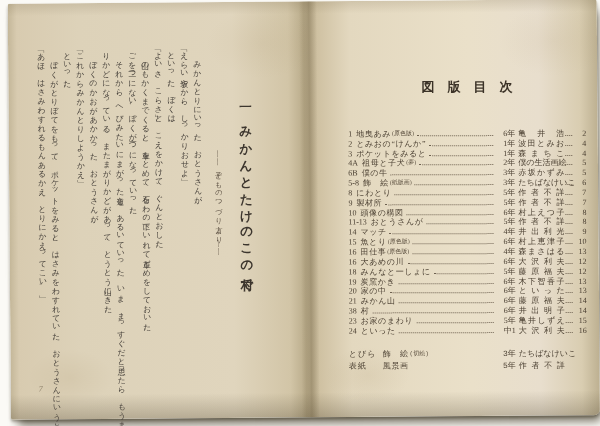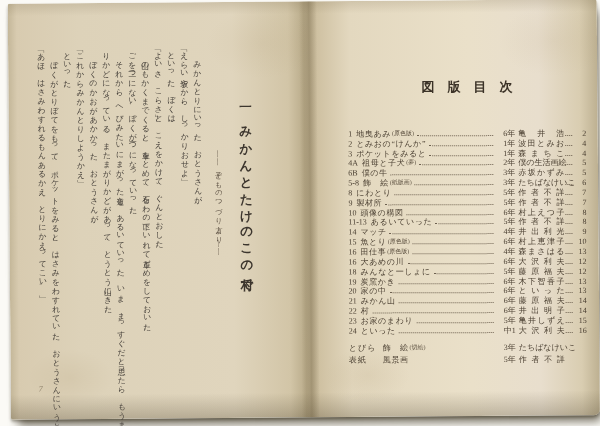--- a/index.html
+++ b/index.html
@@ -56,21 +56,21 @@
   .toc-row .no{margin-right:4px;letter-spacing:0;}
   .toc-row .ttl{letter-spacing:.6px;}
   .toc-row .note{font-size:6px;margin-left:1px;color:#5a4e3e;}
   .toc-row .dots{flex:1;min-width:8px;border-bottom:1px dotted #6e6150;margin:0 3px 2px 3px;}
   .toc-row .dots.hidden{border-bottom:none;}
   .toc-row .grade{width:19px;text-align:right;}
   .toc-row .name{width:46px;margin-left:3px;text-align:justify;text-align-last:justify;}
   .toc-row .pgdots{width:7px;border-bottom:1px dotted #6e6150;margin:0 1px 2px 1px;}
   .toc-row .pgdots.hidden{border-bottom:none;}
   .toc-row .pg{width:13px;text-align:right;}
-  .toc-extra{margin-top:6px;}
+  .toc-extra{margin-top:12px;font-family:Liberation Mono, monospace;}
   .toc-extra .toc-row{height:11.5px;}
   .toc-extra .no{width:30px;letter-spacing:1px;}
 
   
   .page .age{position:absolute;inset:0;pointer-events:none;
     background:
       radial-gradient(60px 40px at 20% 90%, rgba(150,125,80,.10), rgba(0,0,0,0) 70%),
       radial-gradient(80px 50px at 85% 10%, rgba(150,125,80,.08), rgba(0,0,0,0) 70%);}
 </style>
 </head>
@@ -188,21 +188,21 @@
               <span class="no">10</span>
               <span class="ttl">頭像の構図</span>
               <span class="dots"></span>
               <span class="grade">6年</span>
               <span class="name">村上えつ子</span>
               <span class="pgdots"></span>
               <span class="pg">8</span>
             </div>
             <div class="toc-row">
               <span class="no">11-13</span>
-              <span class="ttl">あるいていった</span>
+              <span class="ttl">おとうさんが</span>
               <span class="dots"></span>
               <span class="grade">5年</span>
               <span class="name">作者不詳</span>
               <span class="pgdots"></span>
               <span class="pg">8</span>
             </div>
             <div class="toc-row">
               <span class="no">14</span>
               <span class="ttl">マッチ</span>
               <span class="dots"></span>
@@ -270,21 +270,21 @@
             <div class="toc-row">
               <span class="no">21</span>
               <span class="ttl">みかん山</span>
               <span class="dots"></span>
               <span class="grade">6年</span>
               <span class="name">藤原福夫</span>
               <span class="pgdots"></span>
               <span class="pg">14</span>
             </div>
             <div class="toc-row">
-              <span class="no">22</span>
+              <span class="no">38</span>
               <span class="ttl">村</span>
               <span class="dots"></span>
               <span class="grade">6年</span>
               <span class="name">井出明子</span>
               <span class="pgdots"></span>
               <span class="pg">14</span>
             </div>
             <div class="toc-row">
               <span class="no">23</span>
               <span class="ttl">お家のまわり</span>

